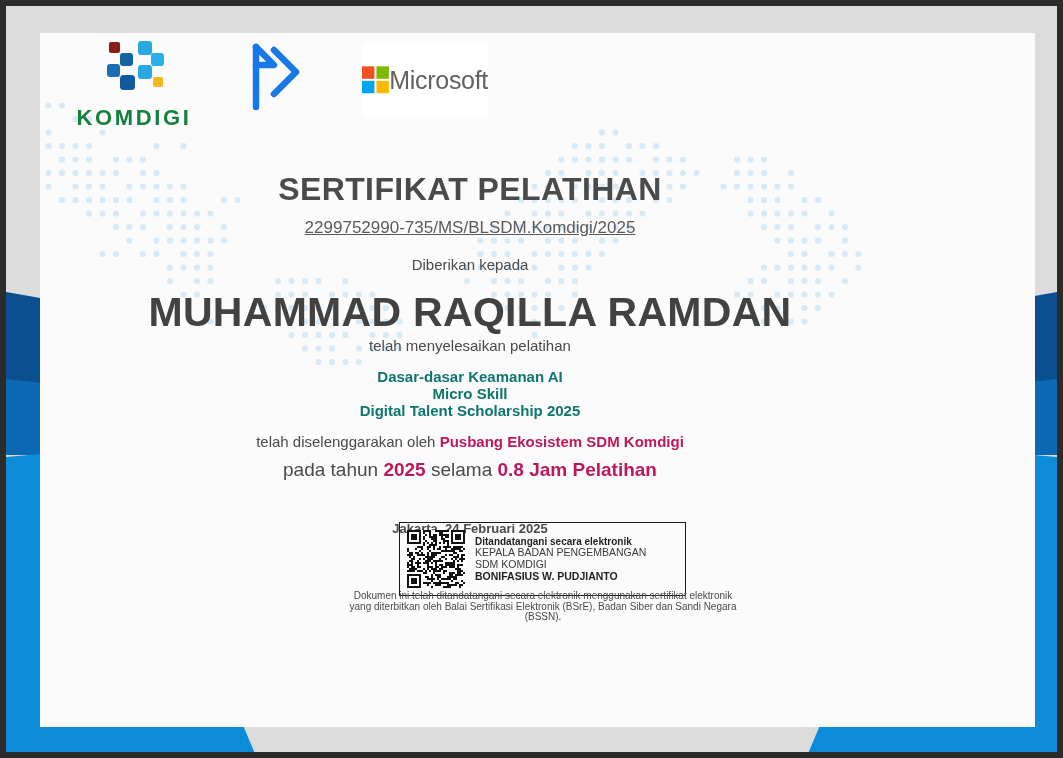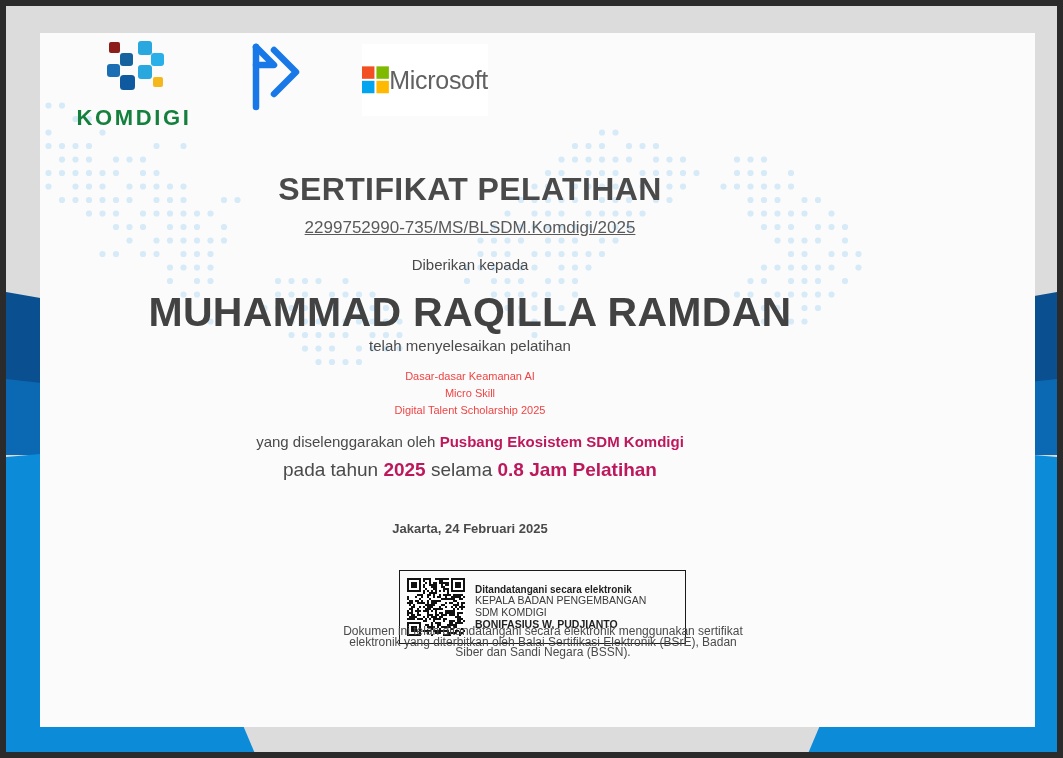--- a/index.html
+++ b/index.html
@@ -185,24 +185,24 @@
     font-weight: bold;
     letter-spacing: 0.3px;
     color: #424242;
   }
   #completed-line {
     top: 304px;
     font-size: 15px;
   }
   #course-block {
     top: 335px;
-    font-size: 11px;
-    font-weight: normal;
+    font-size: 15px;
+    font-weight: bold;
     line-height: 17px;
-    color: #ef4444;
+    color: #0f766e;
   }
   #organizer-line {
     top: 400px;
     font-size: 15px;
   }
   #duration-line {
     top: 426px;
     font-size: 19px;
   }
   #place-date {
@@ -218,21 +218,20 @@
     position: absolute;
     left: 359px;
     top: 489px;
     width: 287px;
     height: 74px;
     border: 1.3px solid #1a1a1a;
     background: transparent;
     display: flex;
     align-items: center;
     box-sizing: border-box;
-    margin-top: 48px;
   }
   #qr-code {
     width: 58px;
     height: 58px;
     margin-left: 7px;
     background: #ffffff;
     flex: 0 0 auto;
   }
   #sig-text {
     margin-left: 10px;
@@ -240,24 +239,24 @@
     color: #1f1f1f;
   }
   #sig-line1 { font-size: 10px; font-weight: bold; }
   #sig-line2, #sig-line3 { font-size: 10.5px; color: #3a3a3a; }
   #sig-line4 { font-size: 10.5px; font-weight: bold; }
 
   
   #disclaimer {
     position: absolute;
     left: 303px;
-    top: 593px;
+    top: 558px;
     width: 400px;
     text-align: center;
-    font-size: 12px;
+    font-size: 10px;
     line-height: 10.6px;
     color: #4a4a4a;
   }
 </style>
 </head>
 <body>
 
 <div id="stage">
 
   <div id="page-sheet">
@@ -637,21 +636,21 @@
 
       <div class="center-col" id="completed-line">telah menyelesaikan pelatihan</div>
 
       <div class="center-col" id="course-block">
         <div>Dasar-dasar Keamanan AI</div>
         <div>Micro Skill</div>
         <div>Digital Talent Scholarship 2025</div>
       </div>
 
       <div class="center-col" id="organizer-line">
-        <span>yang diselenggarakan oleh </span><span class="bold">Pusbang Ekosistem SDM Komdigi</span>
+        <span>telah diselenggarakan oleh </span><span class="bold">Pusbang Ekosistem SDM Komdigi</span>
       </div>
 
       <div class="center-col" id="duration-line">
         <span>pada tahun </span><span class="bold">2025</span><span> selama </span><span class="bold">0.8 Jam Pelatihan</span>
       </div>
 
       <div class="center-col" id="place-date">Jakarta, 24 Februari 2025</div>
 
       <div id="signature-box">
         <svg id="qr-code" viewBox="0 0 29 29" xmlns="http://www.w3.org/2000/svg" shape-rendering="crispEdges">

